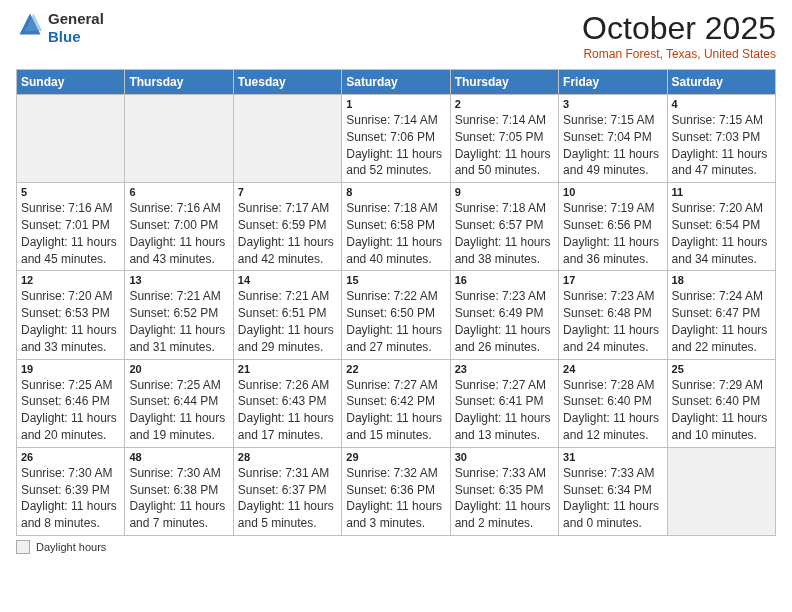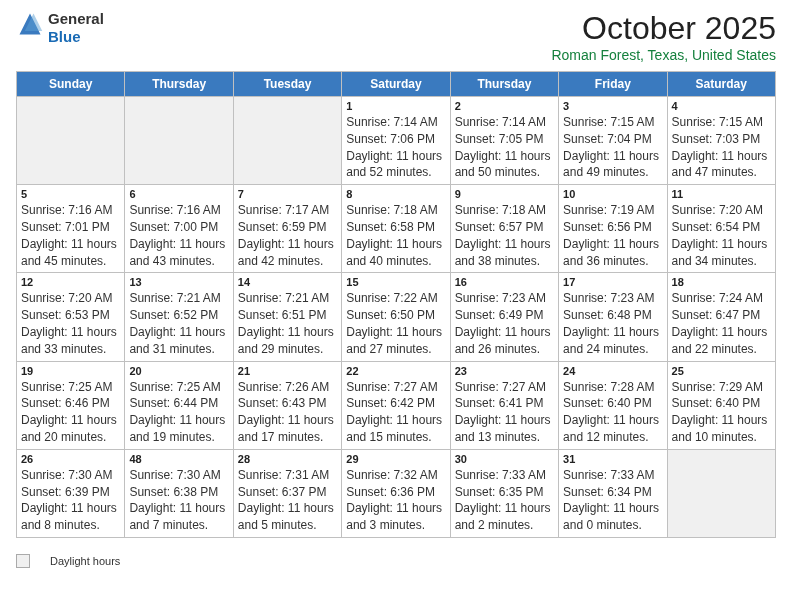--- a/index.html
+++ b/index.html
@@ -38,35 +38,35 @@
     }
     .title-block {
       text-align: right;
     }
     .month-title {
       font-size: 32px;
       font-weight: normal;
       color: #222;
     }
     .subtitle {
-      font-size: 14px;
-      color: #15803d;
+      font-size: 12px;
+      color: #c2410c;
     }
     table {
       width: 100%;
       border-collapse: collapse;
       table-layout: fixed;
     }
     th {
       background-color: #3a7abf;
       color: #fff;
       font-size: 12px;
       font-weight: bold;
       padding: 5px 4px;
-      text-align: center;
+      text-align: left;
       border: 1px solid #c0c0c0;
     }
     td {
       vertical-align: top;
       border: 1px solid #c0c0c0;
       padding: 3px 4px;
       font-size: 9.5px;
       color: #333;
       height: 78px;
       background: #fff;
@@ -81,22 +81,22 @@
       color: #222;
     }
     .day-info {
       font-size: 12px;
       line-height: 1.4;
       color: #333;
     }
     .legend {
       display: flex;
       align-items: center;
-      gap: 20px;
-      margin-top: 16px;
+      gap: 6px;
+      margin-top: 4px;
       font-size: 11px;
       color: #333;
     }
     .legend-box {
       width: 14px;
       height: 14px;
       background: #f0f0f0;
       border: 1px solid #aaa;
       display: inline-block;
     }

